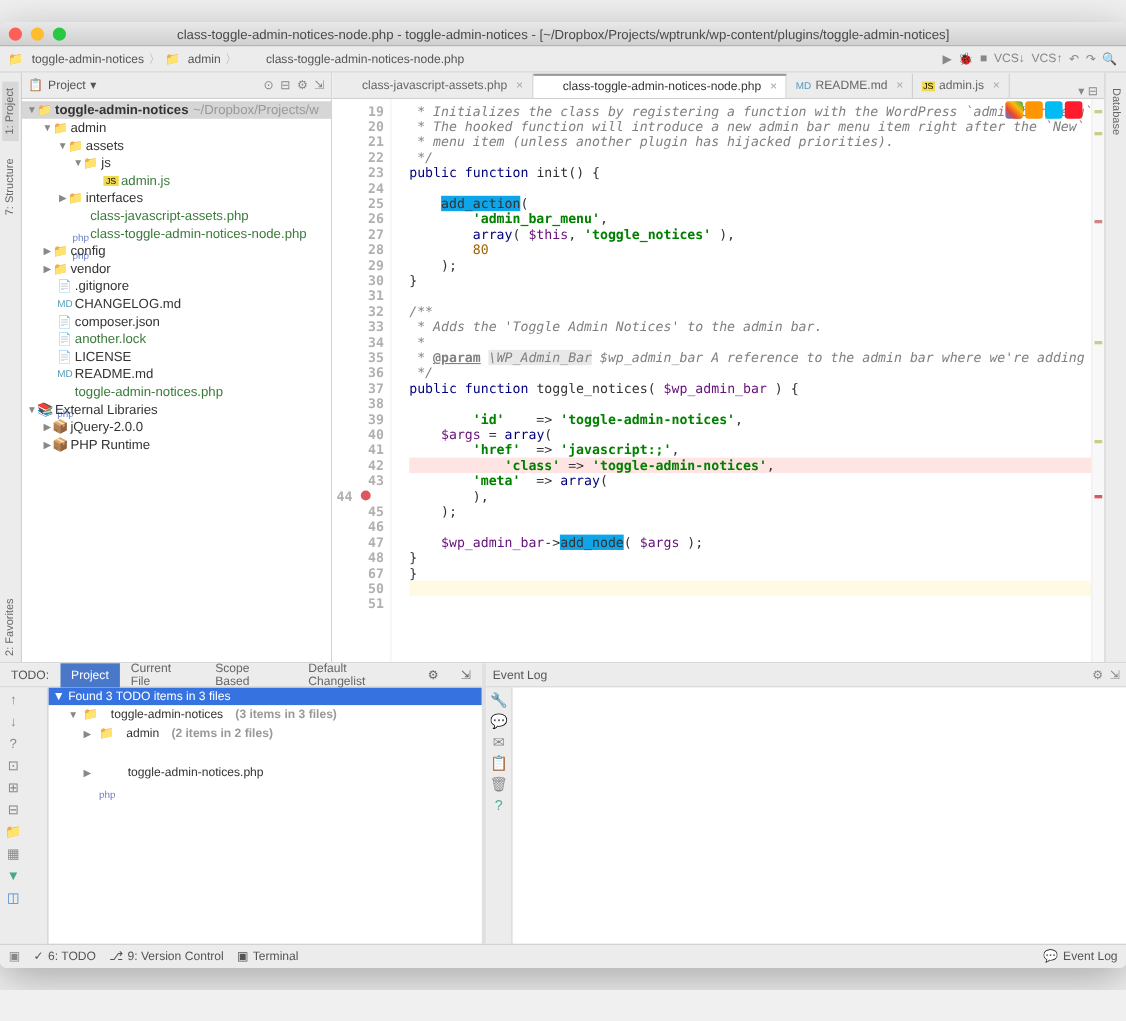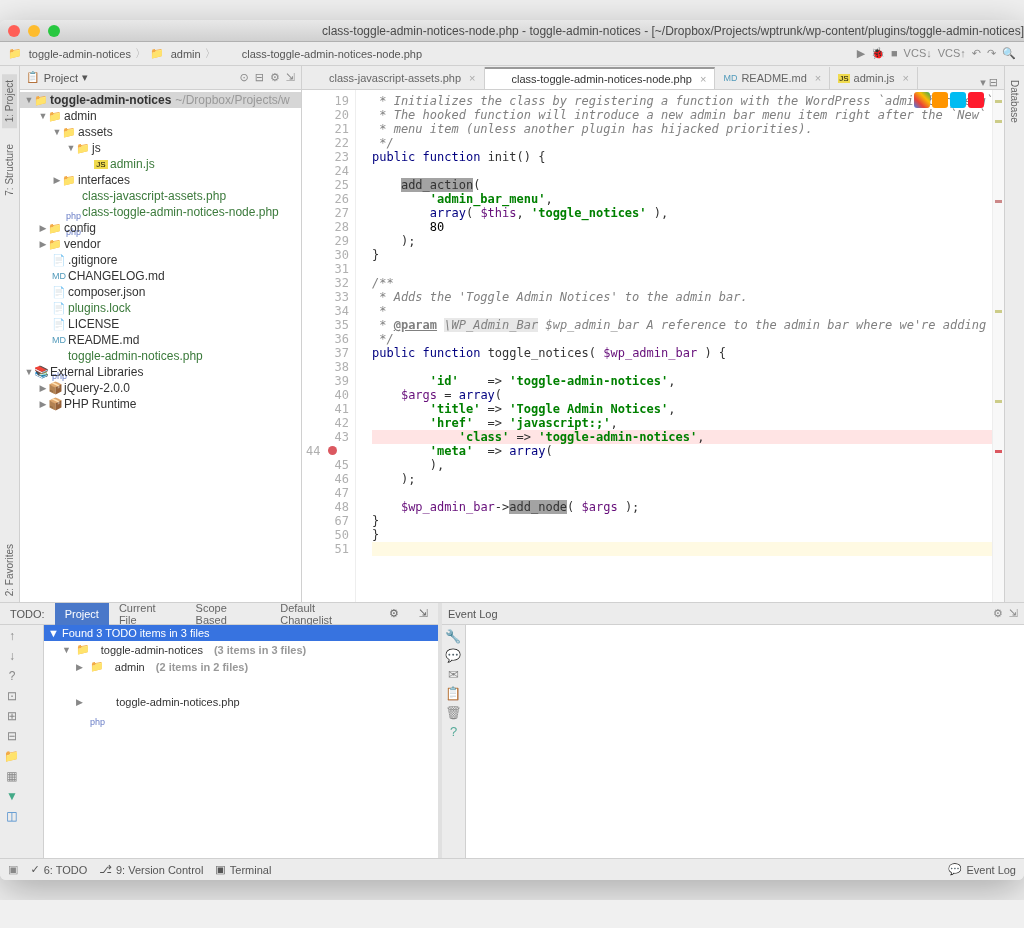--- a/index.html
+++ b/index.html
@@ -2,21 +2,21 @@
 <html><head>
 <meta charset="utf-8">
 <style>
 * { box-sizing: border-box; margin: 0; padding: 0; }
 body { font-family: "Lucida Grande", -apple-system, sans-serif; font-size: 11px; background: #f0f0f0; color: #333; }
 .window { width: 1024px; height: 860px; margin: 20px auto; background: #ececec; border-radius: 6px; box-shadow: 0 10px 40px rgba(0,0,0,0.3); overflow: hidden; display: flex; flex-direction: column; }
 .titlebar { height: 22px; background: linear-gradient(#e8e8e8,#d0d0d0); display: flex; align-items: center; padding: 0 8px; position: relative; border-bottom: 1px solid #b0b0b0; }
 .traffic { display: flex; gap: 8px; }
 .tl { width: 12px; height: 12px; border-radius: 50%; }
 .tl.red { background: #ff5f57; } .tl.yellow { background: #febc2e; } .tl.green { background: #28c840; }
-.title { position: absolute; left: 0; right: 0; text-align: right; font-size: 12px; color: #4a4a4a; pointer-events: none; }
+.title { position: absolute; left: 0; right: 0; text-align: center; font-size: 12px; color: #4a4a4a; pointer-events: none; }
 .breadcrumb { height: 24px; background: #ececec; display: flex; align-items: center; padding: 0 8px; font-size: 11px; color: #555; border-bottom: 1px solid #d0d0d0; }
 .breadcrumb .crumb { display: flex; align-items: center; gap: 2px; }
 .breadcrumb .sep { margin: 0 4px; color: #aaa; }
 .toolbar-right { margin-left: auto; display: flex; gap: 6px; color: #888; }
 .toolbar-right span { cursor: pointer; }
 .main { flex: 1; display: flex; overflow: hidden; }
 .leftstrip { width: 20px; background: #ececec; border-right: 1px solid #d0d0d0; display: flex; flex-direction: column; align-items: center; padding-top: 8px; gap: 10px; }
 .leftstrip .tab { writing-mode: vertical-rl; transform: rotate(180deg); font-size: 10px; color: #666; padding: 6px 2px; cursor: pointer; }
 .leftstrip .tab.active { background: #d8d8d8; }
 .rightstrip { width: 20px; background: #ececec; border-left: 1px solid #d0d0d0; display: flex; flex-direction: column; align-items: center; padding-top: 8px; }
@@ -34,33 +34,33 @@
 .tree-row .lbl { color: #333; }
 .tree-row .lbl.mod { color: #3b7a3b; }
 .tree-row .lbl.bold { font-weight: bold; }
 .tree-row .hint { color: #999; margin-left: 4px; }
 .editor-area { flex: 1; display: flex; flex-direction: column; background: #fff; overflow: hidden; }
 .tabs { height: 24px; background: #ececec; border-bottom: 1px solid #d0d0d0; display: flex; align-items: flex-end; font-size: 11px; }
 .tab-f { height: 22px; padding: 0 8px; display: flex; align-items: center; gap: 4px; border-right: 1px solid #d0d0d0; color: #666; cursor: pointer; }
 .tab-f.active { background: #fff; border-top: 2px solid #999; color: #333; }
 .tab-f .close { color: #aaa; margin-left: 4px; }
 .editor { flex: 1; display: flex; overflow: hidden; font-family: Menlo, monospace; font-size: 12px; line-height: 14px; }
-.gutter { width: 54px; background: #fff; border-right: 1px solid #eee; text-align: right; padding: 4px 6px 4px 0; color: #b0b0b0; }
+.gutter { width: 54px; background: #fff; border-right: 1px solid #eee; text-align: right; padding: 4px 6px 4px 0; color: #b0b0b0; font-weight: bold; }
 .gutter .ln { height: 14px; }
 .gutter .bp { background: #db5860; border-radius: 50%; width: 9px; height: 9px; display: inline-block; }
 .code { flex: 1; padding: 4px 0 4px 16px; overflow: hidden; position: relative; background: #fff; }
 .codeline { height: 14px; white-space: pre; }
-.hl-y { background: #a3a3a3; }
+.hl-y { background: #0ea5e9; }
 .hl-r { background: #ffe4e4; }
 .kw { color: #000080; font-weight: normal; }
 .str { color: #008000; font-weight: bold; }
 .cmt { color: #808080; font-style: italic; }
 .fn { color: #333; }
 .var { color: #660e7a; }
-.num { color: #000000; }
+.num { color: #a16207; }
 .doc { color: #808080; font-style: italic; }
 .doctag { color: #808080; font-weight: bold; text-decoration: underline; }
 .bottom-panels { height: 256px; display: flex; border-top: 1px solid #d0d0d0; }
 .todo-panel { width: 442px; background: #fff; border-right: 4px solid #e0e0e0; display: flex; flex-direction: column; }
 .todo-tabs { height: 22px; background: #ececec; display: flex; align-items: center; font-size: 11px; border-bottom: 1px solid #d0d0d0; }
 .todo-tabs .tt { padding: 0 10px; height: 22px; display: flex; align-items: center; cursor: pointer; color: #666; }
 .todo-tabs .tt.label { font-weight: normal; color: #555; }
 .todo-tabs .tt.active { background: #4a78c9; color: #fff; }
 .todo-body { flex: 1; display: flex; }
 .todo-toolbar { width: 44px; background: #ececec; border-right: 1px solid #d0d0d0; display: flex; flex-direction: column; flex-wrap: wrap; padding: 4px; gap: 4px; }
@@ -195,21 +195,21 @@
         <div class="tree-row" style="padding-left:32px">
             <span class="ic md-ic">MD</span>
             <span class="lbl">CHANGELOG.md</span>
           </div>
         <div class="tree-row" style="padding-left:32px">
             <span class="ic file-ic"></span>
             <span class="lbl">composer.json</span>
           </div>
         <div class="tree-row" style="padding-left:32px">
             <span class="ic file-ic"></span>
-            <span class="lbl mod">plugins.lock</span>
+            <span class="lbl mod">another.lock</span>
           </div>
         <div class="tree-row" style="padding-left:32px">
             <span class="ic file-ic"></span>
             <span class="lbl">LICENSE</span>
           </div>
         <div class="tree-row" style="padding-left:32px">
             <span class="ic md-ic">MD</span>
             <span class="lbl">README.md</span>
           </div>
         <div class="tree-row" style="padding-left:32px">
@@ -317,21 +317,20 @@
           <div class="codeline"></div>
           <div class="codeline"><span class="doc">/**</span></div>
           <div class="codeline"><span class="doc"> * Adds the 'Toggle Admin Notices' to the admin bar.</span></div>
           <div class="codeline"><span class="doc"> *</span></div>
           <div class="codeline"><span class="doc"> * </span><span class="doctag">@param</span><span class="doc"> </span><span class="cmt" style="background:#e8e8e8"><span>\WP_Admin_Bar</span></span><span class="doc"> $wp_admin_bar A reference to the admin bar where we're adding a</span></div>
           <div class="codeline"><span class="doc"> */</span></div>
           <div class="codeline"><span class="kw">public</span> <span class="kw">function</span> <span class="fn">toggle_notices</span><span>( </span><span class="var">$wp_admin_bar</span><span> ) {</span></div>
           <div class="codeline"></div>
           <div class="codeline">        <span class="str">'id'</span><span>    =&gt; </span><span class="str">'toggle-admin-notices'</span>,</div>
           <div class="codeline">    <span class="var">$args</span><span> = </span><span class="kw">array</span><span>(</span></div>
-          <div class="codeline">        <span class="str">'title'</span><span> =&gt; </span><span class="str">'Toggle Admin Notices'</span>,</div>
           <div class="codeline">        <span class="str">'href'</span><span>  =&gt; </span><span class="str">'javascript:;'</span>,</div>
           <div class="codeline hl-r">            <span class="str">'class'</span><span> =&gt; </span><span class="str">'toggle-admin-notices'</span>,</div>
           <div class="codeline">        <span class="str">'meta'</span><span>  =&gt; </span><span class="kw">array</span><span>(</span></div>
           <div class="codeline">        <span>),</span></div>
           <div class="codeline">    <span>);</span></div>
           <div class="codeline"></div>
           <div class="codeline">    <span class="var">$wp_admin_bar</span><span>-&gt;</span><span class="hl-y">add_node</span><span>( </span><span class="var">$args</span><span> );</span></div>
           <div class="codeline"><span>}</span></div>
           <div class="codeline"><span>}</span></div>
           <div class="codeline hl-y" style="background:#fffae3">&nbsp;</div>

